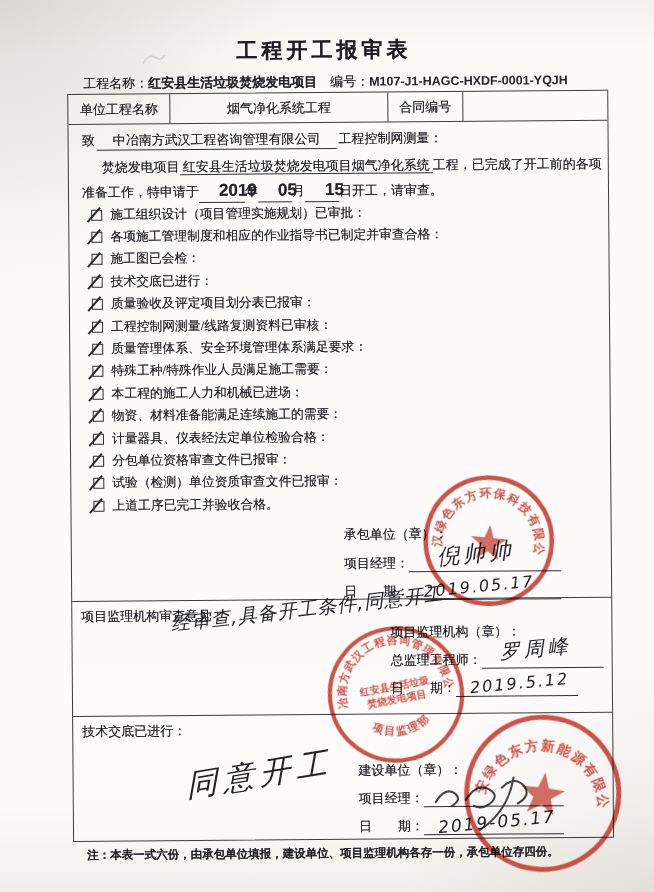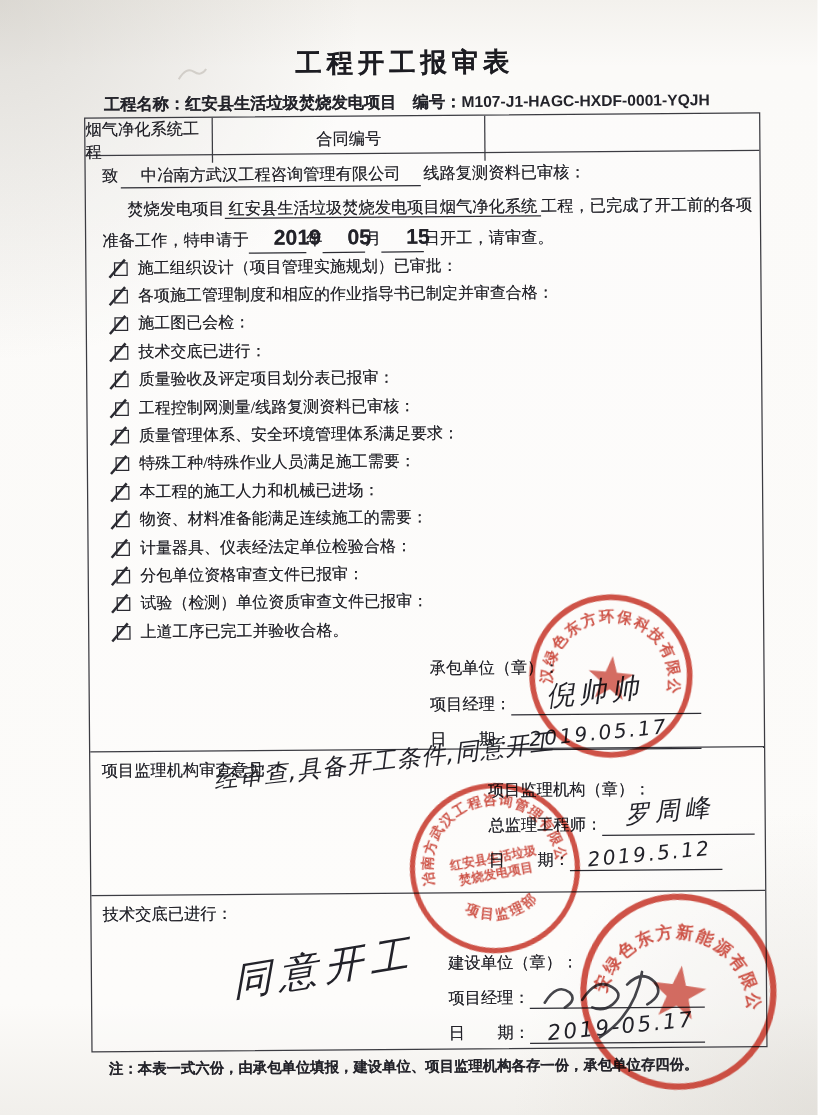--- a/index.html
+++ b/index.html
@@ -15,21 +15,21 @@
     position:relative;
   }
   .sheet { position:absolute; inset:0; transform:rotate(-0.45deg); }
   .t { text-shadow:0 0 .35px rgba(20,20,25,.6); }
 
   .title { position:absolute; top:36px; left:0; width:100%; text-align:center;
            font-size:21px; font-weight:bold; letter-spacing:4px; color:#1c1c22; }
 
   .header-line { position:absolute; left:86px; top:73px; width:528px; font-size:13px; }
   .header-line .grp2 { position:absolute; left:247px; top:0; }
-  .hl-label { font-weight:bold; }
+  .hl-label { font-weight:normal; }
   .hl-val  { font-weight:bold; }
   .code-val { font-family:"Liberation Sans", sans-serif; font-weight:bold; font-size:12.5px; }
 
   .tbl { position:absolute; left:70px; top:92px; width:541px; height:748px;
          border:1.6px solid #3c3c42; background:rgba(255,255,255,.25); }
 
   .row1 { position:absolute; left:0; top:0; width:100%; height:30px;
           border-bottom:1.4px solid #3c3c42; display:grid;
           grid-template-columns:102px 218px 75px 1fr; }
   .row1 > div { border-right:1.3px solid #3c3c42; display:flex; align-items:center;
@@ -106,28 +106,29 @@
       <span class="hl-label t">工程名称：</span><span class="hl-val t">红安县生活垃圾焚烧发电项目</span>
     </span>
     <span class="grp2">
       <span class="hl-label t">编号：</span><span class="code-val">M107-J1-HAGC-HXDF-0001-YQJH</span>
     </span>
   </div>
 
   <div class="tbl">
 
     <div class="row1">
+      <div class="t">单位工程名称</div>
       <div class="t">烟气净化系统工程</div>
       <div class="t">合同编号</div>
       <div></div>
     </div>
 
     <div class="row2">
       <div class="to-line t">
-        <span>致</span><span class="u-company">中冶南方武汉工程咨询管理有限公司</span><span>线路复测资料已审核：</span>
+        <span>致</span><span class="u-company">中冶南方武汉工程咨询管理有限公司</span><span>工程控制网测量：</span>
       </div>
 
       <div class="body-par t">
         <span>焚烧发电项目</span><span class="u-seg">红安县生活垃圾焚烧发电项目烟气净化系统</span><span>工程，已完成了开工前的各项准备工作，特申请于</span><span class="u-num w44">2019</span><span>年</span><span class="u-num w32">05</span><span>月</span><span class="u-num w32">15</span><span>日开工，请审查。</span>
       </div>
 
       <div class="checklist">
         <div class="check-item">
             <span class="cb"></span>
             <span class="t">施工组织设计（项目管理实施规划）已审批：</span>

